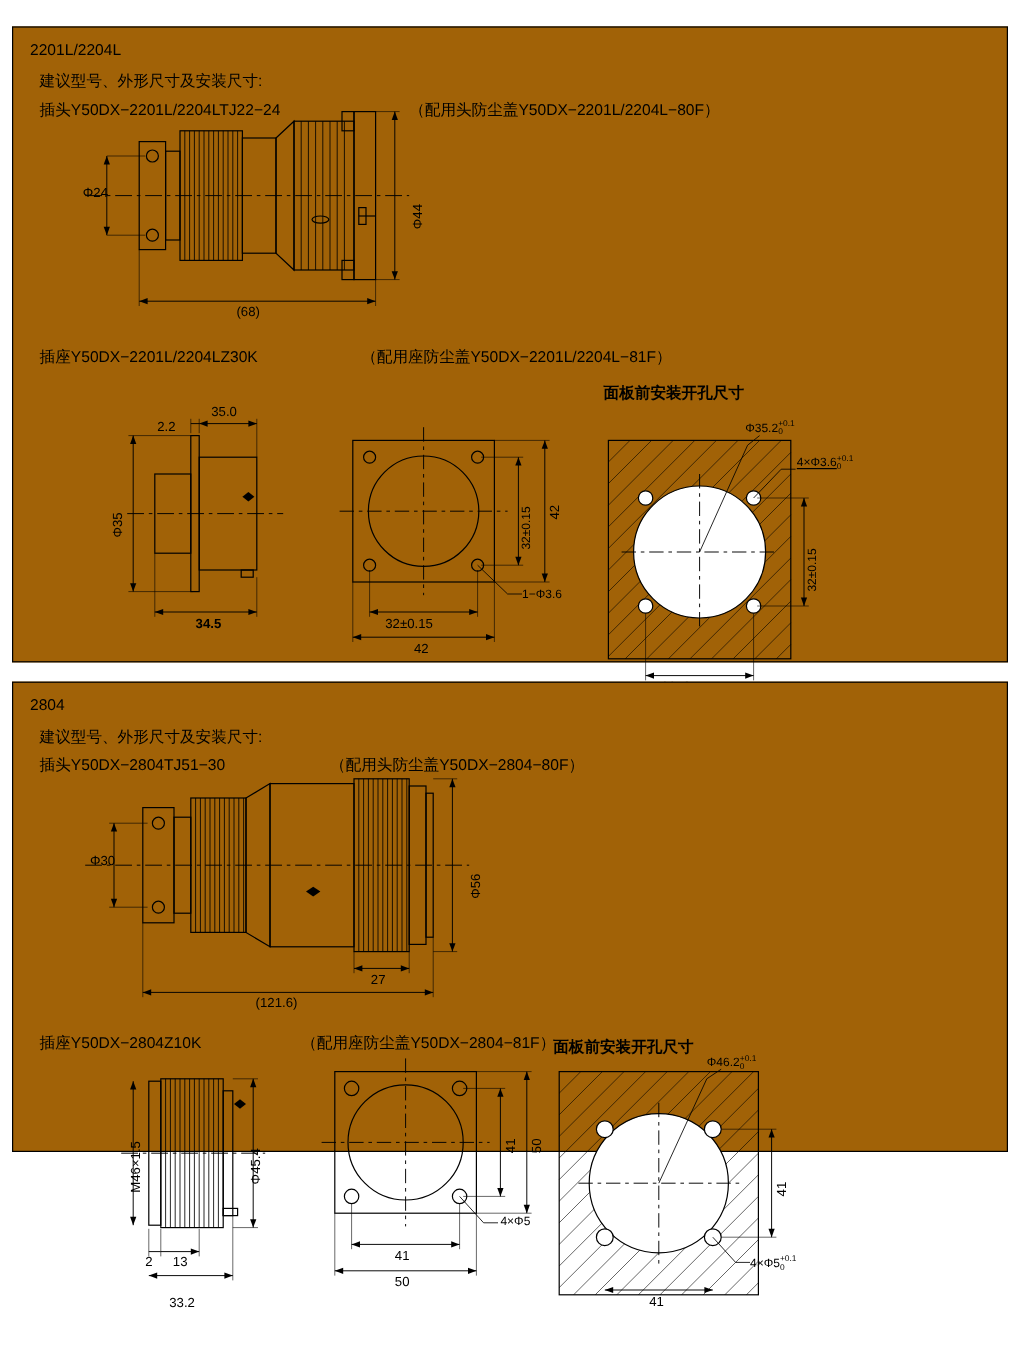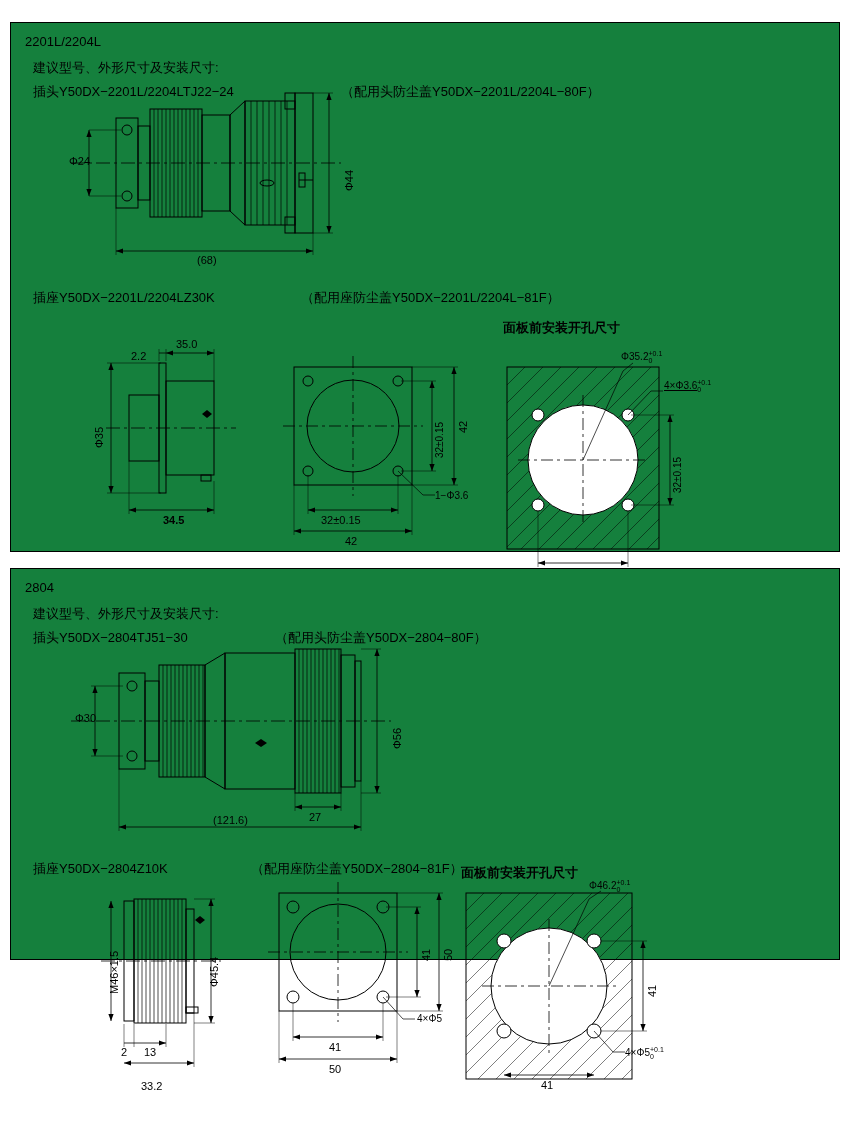--- a/index.html
+++ b/index.html
@@ -18,21 +18,21 @@
   .page {
     position: relative;
     width: 850px;
     height: 1122px;
   }
   .panel {
     position: absolute;
     left: 10px;
     border: 1.5px solid #000;
     box-sizing: border-box;
-    background: #15803d;
+    background: #a16207;
   }
   #panel-1 { top: 22px; width: 830px; height: 530px; }
   #panel-2 { top: 568px; width: 830px; height: 392px; }
 
   .txt {
     position: absolute;
     white-space: nowrap;
     font-family: "Liberation Sans", sans-serif;
     line-height: 1;
   }
@@ -377,21 +377,21 @@
         <polygon points="108,258 115,255.4 115,260.6" fill="#000" stroke="none"></polygon>
         <polygon points="350,258 343,255.4 343,260.6" fill="#000" stroke="none"></polygon>
         <line x1="108" y1="200" x2="108" y2="262" stroke-width="0.5"></line>
         <line x1="350" y1="212" x2="350" y2="262" stroke-width="0.5"></line>
       </g>
     </svg>
 
     <div class="txt t11" style="left:64px; top:144px;">Φ30</div>
     <div class="txt t11 rot90" style="left:381px; top:180px;">Φ56</div>
     <div class="txt t11" style="left:298px; top:243px;">27</div>
-    <div class="txt t11" style="left:202px; top:246px;">(121.6)</div>
+    <div class="txt t11" style="left:202px; top:262px;">(121.6)</div>
 
     <div class="txt t13" style="left:22px; top:293px;">插座Y50DX−2804Z10K</div>
     <div class="txt t13" style="left:240px; top:293px;">（配用座防尘盖Y50DX−2804−81F）</div>
     <div class="txt t13 bold" style="left:450px; top:297px;">面板前安装开孔尺寸</div>
 
     <svg width="830" height="538">
       <g stroke="#000" fill="none" stroke-width="1">
 
         <rect x="113" y="332" width="10" height="120"></rect>
         <rect x="123" y="330" width="52" height="124"></rect>

